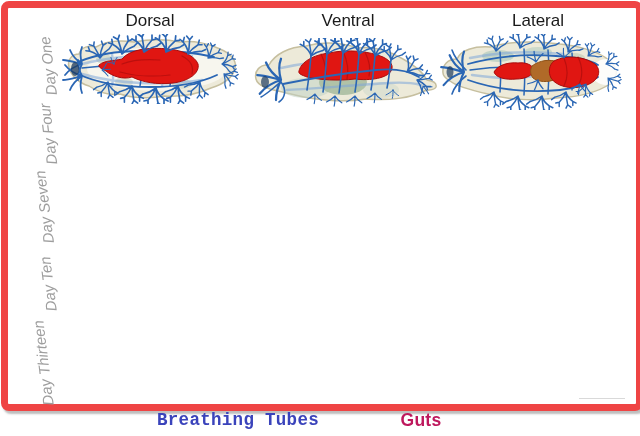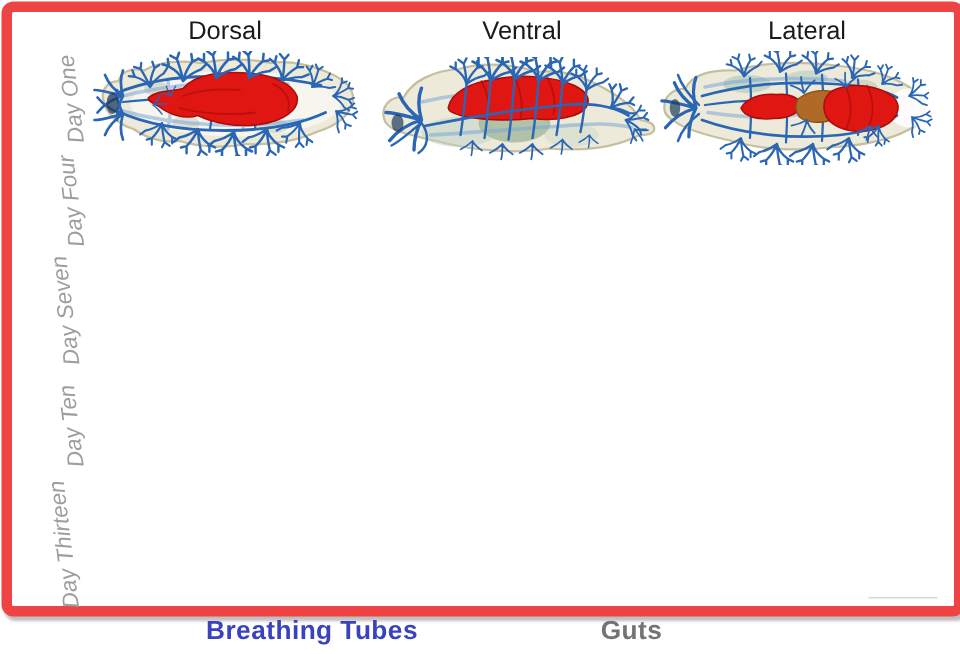--- a/index.html
+++ b/index.html
@@ -10,21 +10,21 @@
               box-shadow:2px 3px 2px rgba(110,110,110,.45);text-align:right;}
   .col-header{position:absolute;top:3px;transform:translateX(-50%);
               font-size:17px;color:#1a1a1a;white-space:nowrap;}
   .row-label{position:absolute;white-space:nowrap;font-size:15px;font-style:italic;
              color:var(--label-gray,#9e9e9e);transform:translate(-50%,-50%) rotate(-97deg);}
   .larva{position:absolute;}
   .faint-line{position:absolute;left:571px;top:390px;width:46px;height:1px;background:#d9d9d9;}
   .legend{position:absolute;top:410px;left:0;width:640px;height:26px;}
   .legend-item{position:absolute;transform:translateX(-50%);font-size:17.5px;
                font-weight:bold;letter-spacing:.3px;white-space:nowrap;}
-  .legend-tubes{left:208px;}
+  .legend-tubes{left:238px;font-family:Liberation Mono, monospace;}
   .legend-guts{left:421px;}
   .body-shape{fill:var(--body-beige,#edead9);stroke:var(--body-outline,#c6bf9f);stroke-width:1.5;}
   .tube-dark{stroke:var(--tube-blue,#2a66b4);}
   .tube-light{stroke:#7ea6d8;opacity:.55;}
   .gut{fill:var(--gut-red,#e01612);stroke:#a80c0c;stroke-width:1;}
   .gut-line{stroke:#a80c0c;opacity:.65;}
   .nofill{fill:none;stroke-linecap:round;}
 </style>
 </head>
 <body>
@@ -189,16 +189,16 @@
         <path class="nofill" stroke-width="1.6" d="M28,36 C20,28 16,22 14,16 M28,42 C20,48 16,54 14,60"></path>
       </g>
       <ellipse cx="12" cy="38" rx="3.5" ry="6" fill="#1c3a5e" opacity=".7"></ellipse>
     </svg>
 
     <div class="faint-line"></div>
   </div>
 
   <div class="legend">
     <span class="legend-item legend-tubes" style="color: rgb(58, 67, 187);">Breathing Tubes</span>
-    <span class="legend-item legend-guts" style="color: #737373;">Guts</span>
+    <span class="legend-item legend-guts" style="color: #be185d;">Guts</span>
   </div>
 
 </div>
 
 </body></html>

